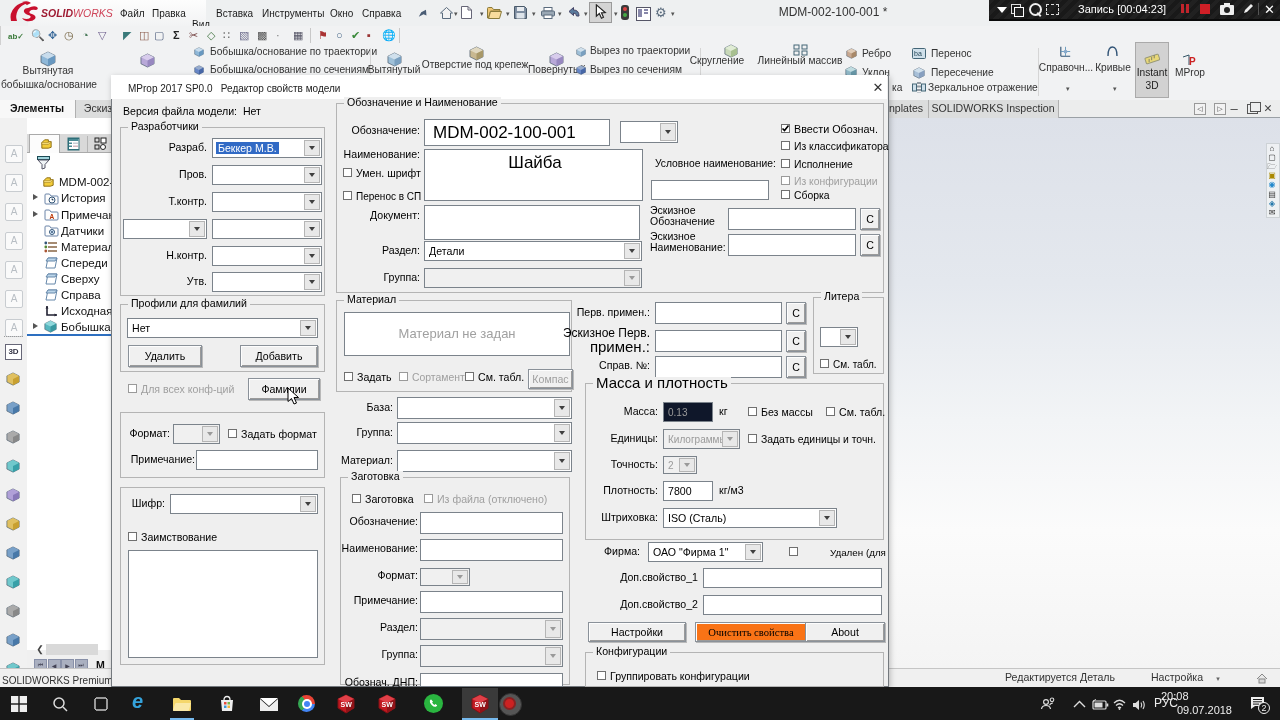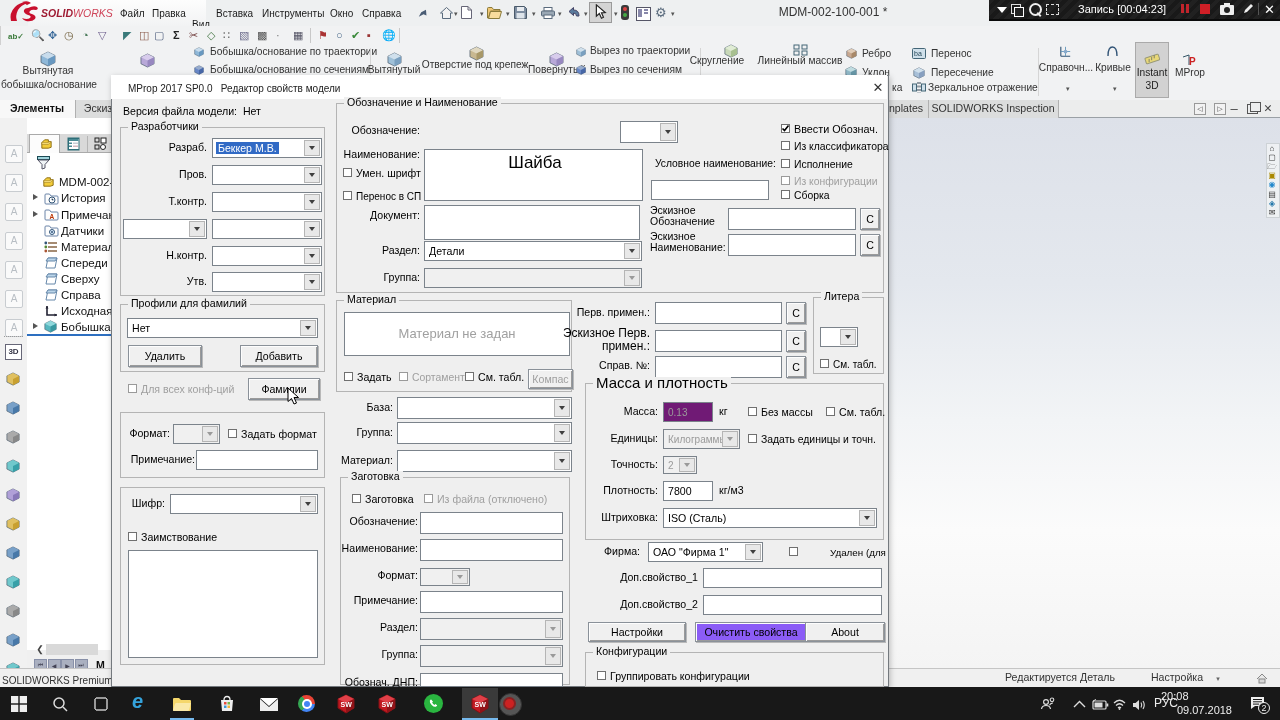--- a/index.html
+++ b/index.html
@@ -521,20 +521,21 @@
       <span style="position:absolute;right:1px;top:1px;bottom:1px;width:16px;background:#e8e8e8;border:1px solid #b5b5b5;box-sizing:border-box;display:flex;align-items:center;justify-content:center;">
         <span style="display:inline-block;width:0;height:0;border-left:3.5px solid transparent;border-right:3.5px solid transparent;border-top:4px solid #404040;"></span>
       </span>
     </div>
 <div style="position:absolute;left:17px;top:457px;width:9px;height:9px;background:#fff;border:1px solid #707070;box-sizing:border-box;"></div>
 <div style="position:absolute;left:30px;top:462px;transform:translateY(-50%);font-size:10.6px;color:#000;white-space:nowrap;">Заимствование</div>
 <div style="position:absolute;left:17px;top:475px;width:190px;height:108px;background:#fff;border:1px solid #7b838b;box-sizing:border-box;font-size:10.6px;color:#000;display:flex;align-items:center;justify-content:flex-start;padding:0 4px;white-space:nowrap;overflow:hidden;"></div>
 <div style="position:absolute;left:225px;top:28px;width:548px;height:190px;border:1px solid #b4b4b4;box-sizing:border-box;"></div>
 <div style="position:absolute;left:233px;top:22px;font-size:10.6px;color:#000;background:#efefef;padding:0 3px;white-space:nowrap;line-height:11px;">Обозначение и Наименование</div>
 <div style="position:absolute;left:309px;top:56px;transform:translate(-100%,-50%);font-size:10.6px;color:#000;white-space:nowrap;line-height:1.1;">Обозначение:</div>
+<div style="position:absolute;left:313px;top:44px;width:186px;height:27px;background:#fff;border:1px solid #7b838b;box-sizing:border-box;font-size:17px;color:#000;display:flex;align-items:center;justify-content:flex-start;padding:0 8px;white-space:nowrap;overflow:hidden;">MDM-002-100-001</div>
 <div style="position:absolute;left:509px;top:46px;width:58px;height:22px;background:#fff;border:1px solid #7b838b;box-sizing:border-box;font-size:10.6px;color:#000;display:flex;align-items:center;white-space:nowrap;overflow:hidden;">
       <span style="padding-left:4px;"></span>
       <span style="position:absolute;right:1px;top:1px;bottom:1px;width:16px;background:#e8e8e8;border:1px solid #b5b5b5;box-sizing:border-box;display:flex;align-items:center;justify-content:center;">
         <span style="display:inline-block;width:0;height:0;border-left:3.5px solid transparent;border-right:3.5px solid transparent;border-top:4px solid #404040;"></span>
       </span>
     </div>
 <div style="position:absolute;left:670px;top:49px;width:9px;height:9px;background:#fff;border:1px solid #707070;box-sizing:border-box;">
       <svg width="9" height="9" viewBox="0 0 9 9" style="position:absolute;left:-1px;top:-1px;">
         <path d="M1.5 4.5 L3.5 6.5 L7.5 1.5" stroke="#000" stroke-width="1.6" fill="none"></path>
       </svg>
@@ -647,40 +648,40 @@
       <span style="position:absolute;right:1px;top:1px;bottom:1px;width:16px;background:#e8e8e8;border:1px solid #b5b5b5;box-sizing:border-box;display:flex;align-items:center;justify-content:center;">
         <span style="display:inline-block;width:0;height:0;border-left:3.5px solid transparent;border-right:3.5px solid transparent;border-top:4px solid #9a9a9a;"></span>
       </span>
     </div>
 <div style="position:absolute;left:307px;top:608px;transform:translate(-100%,-50%);font-size:10.6px;color:#000;white-space:nowrap;line-height:1.1;">Обознач. ДНП:</div>
 <div style="position:absolute;left:309px;top:598px;width:143px;height:14px;background:#fff;border:1px solid #7b838b;box-sizing:border-box;font-size:10.6px;color:#000;display:flex;align-items:center;justify-content:flex-start;padding:0 4px;white-space:nowrap;overflow:hidden;"></div>
 <div style="position:absolute;left:539px;top:238px;transform:translate(-100%,-50%);font-size:10.6px;color:#000;white-space:nowrap;line-height:1.1;">Перв. примен.:</div>
 <div style="position:absolute;left:544px;top:227px;width:127px;height:22px;background:#fff;border:1px solid #7b838b;box-sizing:border-box;font-size:10.6px;color:#000;display:flex;align-items:center;justify-content:flex-start;padding:0 4px;white-space:nowrap;overflow:hidden;"></div>
 <div style="position:absolute;left:675px;top:227px;width:20px;height:22px;background:#f0f0f0;border:1px solid #8a9199;box-sizing:border-box;box-shadow:inset 1px 1px 0 #fdfdfd,inset -1px -1px 0 #9a9a9a,1px 1px 0 #b9b9b9;font-size:10.6px;color:#000;display:flex;align-items:center;justify-content:center;white-space:nowrap;">С</div>
 <div style="position:absolute;left:539px;top:259px;transform:translate(-100%,-50%);font-size:12px;color:#000;white-space:nowrap;line-height:1.1;">Эскизное Перв.</div>
-<div style="position:absolute;left:539px;top:272px;transform:translate(-100%,-50%);font-size:12px;color:#000;white-space:nowrap;line-height:1.1;">примен.:</div>
+<div style="position:absolute;left:539px;top:272px;transform:translate(-100%,-50%);font-size:15px;color:#000;white-space:nowrap;line-height:1.1;">примен.:</div>
 <div style="position:absolute;left:544px;top:255px;width:127px;height:22px;background:#fff;border:1px solid #7b838b;box-sizing:border-box;font-size:10.6px;color:#000;display:flex;align-items:center;justify-content:flex-start;padding:0 4px;white-space:nowrap;overflow:hidden;"></div>
 <div style="position:absolute;left:675px;top:255px;width:20px;height:22px;background:#f0f0f0;border:1px solid #8a9199;box-sizing:border-box;box-shadow:inset 1px 1px 0 #fdfdfd,inset -1px -1px 0 #9a9a9a,1px 1px 0 #b9b9b9;font-size:10.6px;color:#000;display:flex;align-items:center;justify-content:center;white-space:nowrap;">С</div>
 <div style="position:absolute;left:539px;top:291px;transform:translate(-100%,-50%);font-size:10.6px;color:#000;white-space:nowrap;line-height:1.1;">Справ. №:</div>
 <div style="position:absolute;left:544px;top:281px;width:127px;height:22px;background:#fff;border:1px solid #7b838b;box-sizing:border-box;font-size:10.6px;color:#000;display:flex;align-items:center;justify-content:flex-start;padding:0 4px;white-space:nowrap;overflow:hidden;"></div>
 <div style="position:absolute;left:675px;top:281px;width:20px;height:22px;background:#f0f0f0;border:1px solid #8a9199;box-sizing:border-box;box-shadow:inset 1px 1px 0 #fdfdfd,inset -1px -1px 0 #9a9a9a,1px 1px 0 #b9b9b9;font-size:10.6px;color:#000;display:flex;align-items:center;justify-content:center;white-space:nowrap;">С</div>
 <div style="position:absolute;left:702px;top:222px;width:71px;height:77px;border:1px solid #b4b4b4;box-sizing:border-box;"></div>
 <div style="position:absolute;left:710px;top:216px;font-size:10.6px;color:#000;background:#efefef;padding:0 3px;white-space:nowrap;line-height:11px;">Литера</div>
 <div style="position:absolute;left:709px;top:252px;width:38px;height:20px;background:#fff;border:1px solid #7b838b;box-sizing:border-box;font-size:10.6px;color:#000;display:flex;align-items:center;white-space:nowrap;overflow:hidden;">
       <span style="padding-left:4px;"></span>
       <span style="position:absolute;right:1px;top:1px;bottom:1px;width:16px;background:#e8e8e8;border:1px solid #b5b5b5;box-sizing:border-box;display:flex;align-items:center;justify-content:center;">
         <span style="display:inline-block;width:0;height:0;border-left:3.5px solid transparent;border-right:3.5px solid transparent;border-top:4px solid #404040;"></span>
       </span>
     </div>
 <div style="position:absolute;left:709px;top:284px;width:9px;height:9px;background:#fff;border:1px solid #707070;box-sizing:border-box;"></div>
 <div style="position:absolute;left:722px;top:289px;transform:translateY(-50%);font-size:10.6px;color:#000;white-space:nowrap;"><span style="font-size:10px;">См. табл.</span></div>
 <div style="position:absolute;left:474px;top:308px;width:299px;height:157px;border:1px solid #b4b4b4;box-sizing:border-box;"></div>
 <div style="position:absolute;left:482px;top:302px;font-size:15px;color:#000;background:#efefef;padding:0 3px;white-space:nowrap;line-height:11px;">Масса и плотность</div>
 <div style="position:absolute;left:547px;top:337px;transform:translate(-100%,-50%);font-size:10.6px;color:#000;white-space:nowrap;line-height:1.1;">Масса:</div>
-<div style="position:absolute;left:552px;top:327px;width:50px;height:20px;background:#701a75;border:1px solid #7b838b;box-sizing:border-box;font-size:10px;color:#9a9a9a;display:flex;align-items:center;justify-content:flex-start;padding:0 4px;white-space:nowrap;overflow:hidden;">0.13</div>
+<div style="position:absolute;left:552px;top:327px;width:50px;height:20px;background:#0f172a;border:1px solid #7b838b;box-sizing:border-box;font-size:10px;color:#9a9a9a;display:flex;align-items:center;justify-content:flex-start;padding:0 4px;white-space:nowrap;overflow:hidden;">0.13</div>
 <div style="position:absolute;left:608px;top:337px;transform:translateY(-50%);font-size:10.6px;color:#000;white-space:nowrap;line-height:1.1;">кг</div>
 <div style="position:absolute;left:637px;top:332px;width:9px;height:9px;background:#fff;border:1px solid #707070;box-sizing:border-box;"></div>
 <div style="position:absolute;left:650px;top:337px;transform:translateY(-50%);font-size:10.6px;color:#000;white-space:nowrap;">Без массы</div>
 <div style="position:absolute;left:715px;top:332px;width:9px;height:9px;background:#fff;border:1px solid #707070;box-sizing:border-box;"></div>
 <div style="position:absolute;left:728px;top:337px;transform:translateY(-50%);font-size:10.6px;color:#000;white-space:nowrap;">См. табл.</div>
 <div style="position:absolute;left:547px;top:364px;transform:translate(-100%,-50%);font-size:10.6px;color:#000;white-space:nowrap;line-height:1.1;">Единицы:</div>
 <div style="position:absolute;left:552px;top:354px;width:77px;height:20px;background:#f0f0f0;border:1px solid #7b838b;box-sizing:border-box;font-size:10.6px;color:#9a9a9a;display:flex;align-items:center;white-space:nowrap;overflow:hidden;">
       <span style="padding-left:4px;"><span style="font-size:10px;">Килограммы</span></span>
       <span style="position:absolute;right:1px;top:1px;bottom:1px;width:16px;background:#e8e8e8;border:1px solid #b5b5b5;box-sizing:border-box;display:flex;align-items:center;justify-content:center;">
         <span style="display:inline-block;width:0;height:0;border-left:3.5px solid transparent;border-right:3.5px solid transparent;border-top:4px solid #9a9a9a;"></span>
@@ -692,41 +693,41 @@
 <div style="position:absolute;left:552px;top:381px;width:34px;height:18px;background:#f0f0f0;border:1px solid #7b838b;box-sizing:border-box;font-size:10px;color:#9a9a9a;display:flex;align-items:center;white-space:nowrap;overflow:hidden;">
       <span style="padding-left:4px;">2</span>
       <span style="position:absolute;right:1px;top:1px;bottom:1px;width:16px;background:#e8e8e8;border:1px solid #b5b5b5;box-sizing:border-box;display:flex;align-items:center;justify-content:center;">
         <span style="display:inline-block;width:0;height:0;border-left:3.5px solid transparent;border-right:3.5px solid transparent;border-top:4px solid #9a9a9a;"></span>
       </span>
     </div>
 <div style="position:absolute;left:547px;top:416px;transform:translate(-100%,-50%);font-size:10.6px;color:#000;white-space:nowrap;line-height:1.1;">Плотность:</div>
 <div style="position:absolute;left:552px;top:406px;width:50px;height:20px;background:#fff;border:1px solid #7b838b;box-sizing:border-box;font-size:10.6px;color:#000;display:flex;align-items:center;justify-content:flex-start;padding:0 4px;white-space:nowrap;overflow:hidden;">7800</div>
 <div style="position:absolute;left:608px;top:416px;transform:translateY(-50%);font-size:10.6px;color:#000;white-space:nowrap;line-height:1.1;">кг/м3</div>
 <div style="position:absolute;left:547px;top:443px;transform:translate(-100%,-50%);font-size:10.6px;color:#000;white-space:nowrap;line-height:1.1;">Штриховка:</div>
-<div style="position:absolute;left:552px;top:433px;width:214px;height:20px;background:#fff;border:1px solid #7b838b;box-sizing:border-box;font-size:10.6px;color:#000;display:flex;align-items:center;white-space:nowrap;overflow:hidden;">
+<div style="position:absolute;left:552px;top:433px;width:174px;height:20px;background:#fff;border:1px solid #7b838b;box-sizing:border-box;font-size:10.6px;color:#000;display:flex;align-items:center;white-space:nowrap;overflow:hidden;">
       <span style="padding-left:4px;">ISO (Сталь)</span>
       <span style="position:absolute;right:1px;top:1px;bottom:1px;width:16px;background:#e8e8e8;border:1px solid #b5b5b5;box-sizing:border-box;display:flex;align-items:center;justify-content:center;">
         <span style="display:inline-block;width:0;height:0;border-left:3.5px solid transparent;border-right:3.5px solid transparent;border-top:4px solid #404040;"></span>
       </span>
     </div>
 <div style="position:absolute;left:529px;top:477px;transform:translate(-100%,-50%);font-size:10.6px;color:#000;white-space:nowrap;line-height:1.1;">Фирма:</div>
 <div style="position:absolute;left:537px;top:467px;width:115px;height:20px;background:#fff;border:1px solid #7b838b;box-sizing:border-box;font-size:10.6px;color:#000;display:flex;align-items:center;white-space:nowrap;overflow:hidden;">
       <span style="padding-left:4px;">ОАО "Фирма 1"</span>
       <span style="position:absolute;right:1px;top:1px;bottom:1px;width:16px;background:#e8e8e8;border:1px solid #b5b5b5;box-sizing:border-box;display:flex;align-items:center;justify-content:center;">
         <span style="display:inline-block;width:0;height:0;border-left:3.5px solid transparent;border-right:3.5px solid transparent;border-top:4px solid #404040;"></span>
       </span>
     </div>
 <div style="position:absolute;left:678px;top:472px;width:9px;height:9px;background:#fff;border:1px solid #707070;box-sizing:border-box;"></div>
 <div style="position:absolute;left:691px;top:477px;transform:translateY(-50%);font-size:10.6px;color:#000;white-space:nowrap;"><span style="font-size:9.8px;margin-left:28px;">Удален (для SWR)</span></div>
 <div style="position:absolute;left:587px;top:503px;transform:translate(-100%,-50%);font-size:10.6px;color:#000;white-space:nowrap;line-height:1.1;">Доп.свойство_1</div>
 <div style="position:absolute;left:592px;top:493px;width:179px;height:20px;background:#fff;border:1px solid #7b838b;box-sizing:border-box;font-size:10.6px;color:#000;display:flex;align-items:center;justify-content:flex-start;padding:0 4px;white-space:nowrap;overflow:hidden;"></div>
 <div style="position:absolute;left:587px;top:530px;transform:translate(-100%,-50%);font-size:10.6px;color:#000;white-space:nowrap;line-height:1.1;">Доп.свойство_2</div>
 <div style="position:absolute;left:592px;top:520px;width:179px;height:20px;background:#fff;border:1px solid #7b838b;box-sizing:border-box;font-size:10.6px;color:#000;display:flex;align-items:center;justify-content:flex-start;padding:0 4px;white-space:nowrap;overflow:hidden;"></div>
 <div style="position:absolute;left:477px;top:547px;width:98px;height:20px;background:#f0f0f0;border:1px solid #8a9199;box-sizing:border-box;box-shadow:inset 1px 1px 0 #fdfdfd,inset -1px -1px 0 #9a9a9a,1px 1px 0 #b9b9b9;font-size:10.6px;color:#000;display:flex;align-items:center;justify-content:center;white-space:nowrap;">Настройки</div>
-<div style="position:absolute;left:584px;top:547px;width:112px;height:20px;background:#8b5cf6;border:1px solid #8a9199;box-sizing:border-box;box-shadow:inset 1px 1px 0 #fdfdfd,inset -1px -1px 0 #9a9a9a,1px 1px 0 #b9b9b9;font-size:10.6px;color:#000;display:flex;align-items:center;justify-content:center;white-space:nowrap;">Очистить свойства</div>
+<div style="position:absolute;left:584px;top:547px;width:112px;height:20px;background:#f97316;border:1px solid #8a9199;box-sizing:border-box;box-shadow:inset 1px 1px 0 #fdfdfd,inset -1px -1px 0 #9a9a9a,1px 1px 0 #b9b9b9;font-size:10.6px;color:#000;display:flex;align-items:center;justify-content:center;white-space:nowrap;font-family:Liberation Serif, serif;">Очистить свойства</div>
 <div style="position:absolute;left:694px;top:547px;width:80px;height:20px;background:#f0f0f0;border:1px solid #8a9199;box-sizing:border-box;box-shadow:inset 1px 1px 0 #fdfdfd,inset -1px -1px 0 #9a9a9a,1px 1px 0 #b9b9b9;font-size:10.6px;color:#000;display:flex;align-items:center;justify-content:center;white-space:nowrap;">About</div>
 <div style="position:absolute;left:474px;top:577px;width:299px;height:35px;border:1px solid #b4b4b4;box-sizing:border-box;"></div>
 <div style="position:absolute;left:482px;top:571px;font-size:10.6px;color:#000;background:#efefef;padding:0 3px;white-space:nowrap;line-height:11px;">Конфигурации</div>
 <div style="position:absolute;left:486px;top:596px;width:9px;height:9px;background:#fff;border:1px solid #707070;box-sizing:border-box;"></div>
 <div style="position:absolute;left:499px;top:601px;transform:translateY(-50%);font-size:10.6px;color:#000;white-space:nowrap;">Группировать конфигурации</div>
   </div>
 <div style="position:absolute;left:0;top:687px;width:1280px;height:33px;background:#181818;z-index:50;"></div>
 <div style="position:absolute;left:0;top:687px;width:1280px;height:33px;z-index:51;">
     <svg width="16" height="16" viewBox="0 0 16 16" style="position:absolute;left:11px;top:9px;">
       <rect x="0" y="0" width="7.3" height="7.3" fill="#eee"></rect>

